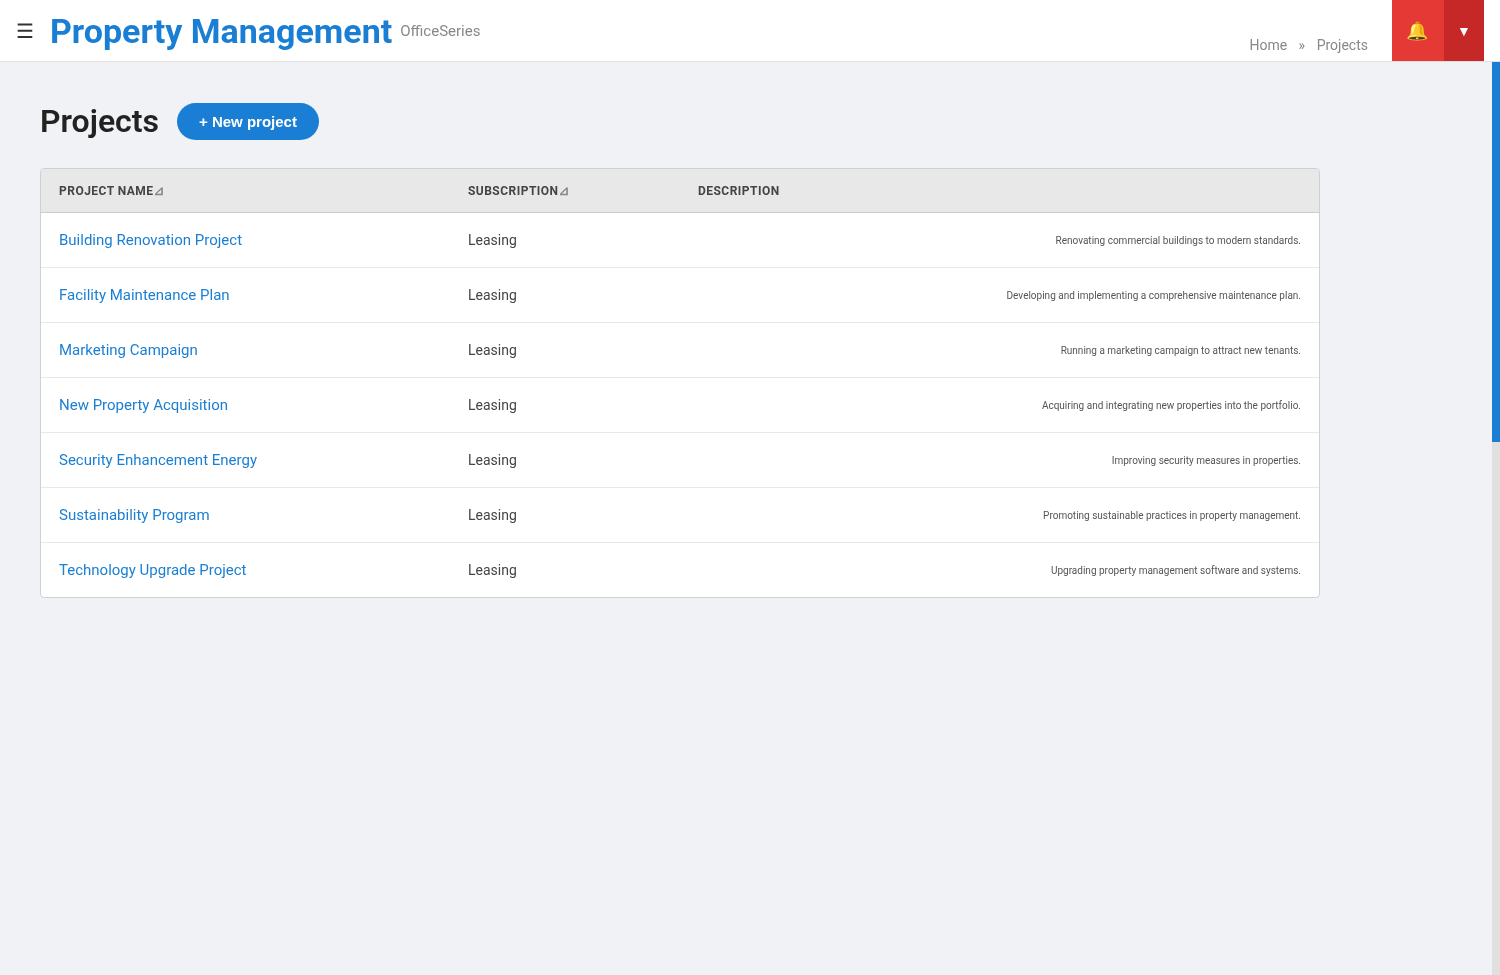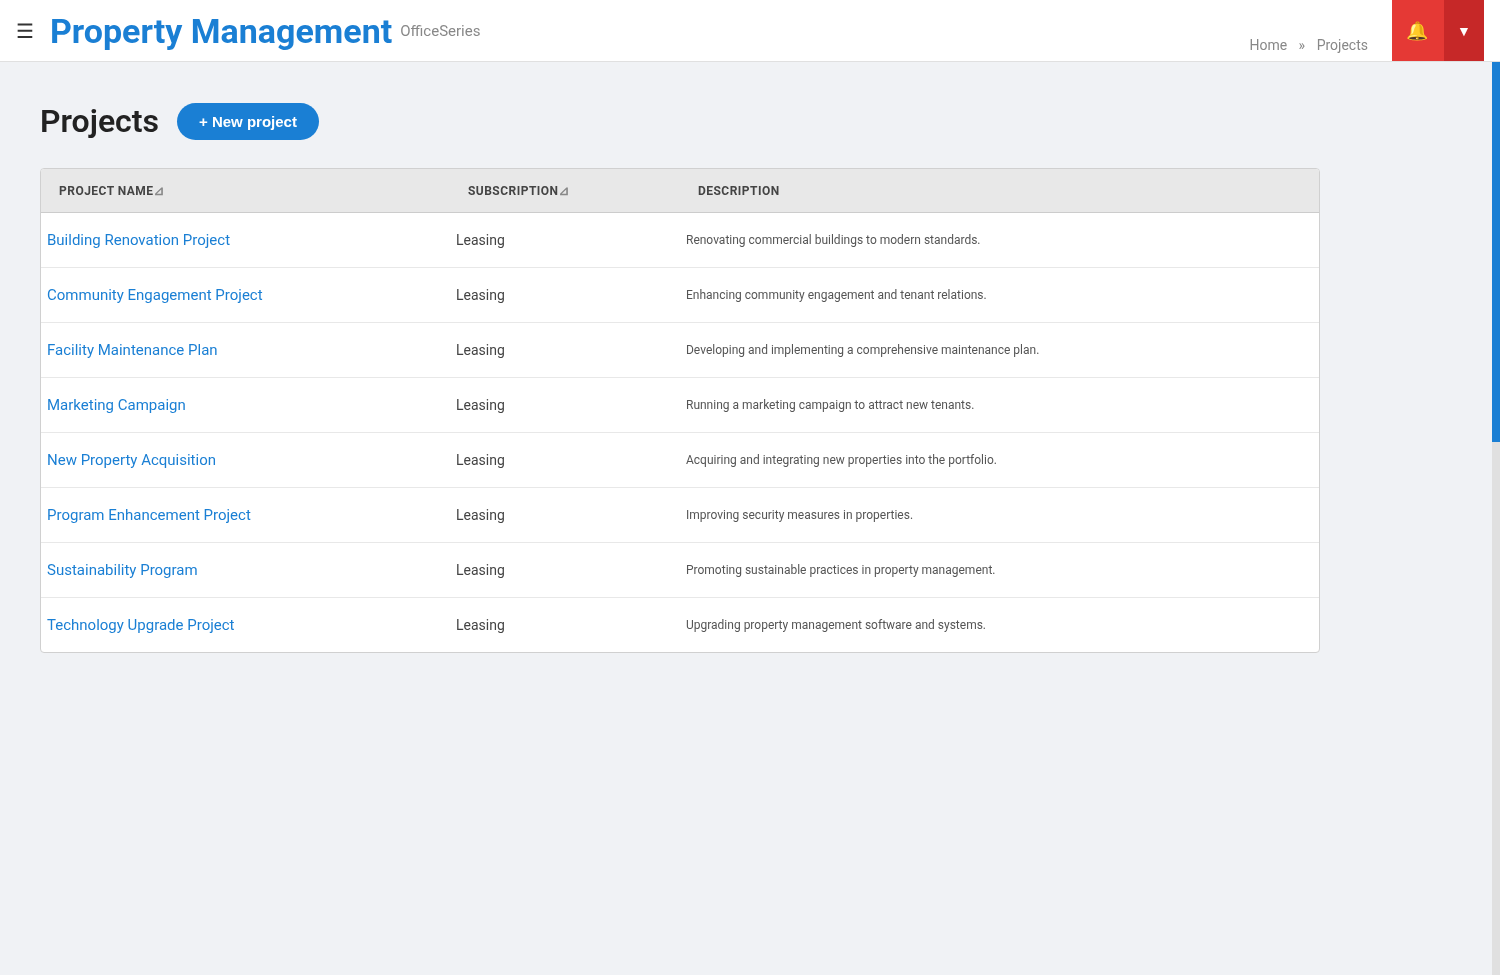--- a/index.html
+++ b/index.html
@@ -143,36 +143,37 @@
       font-size: 13px;
       cursor: pointer;
     }
     tbody tr {
       border-bottom: 1px solid #e8e8e8;
     }
     tbody tr:last-child {
       border-bottom: none;
     }
     tbody td {
-      padding: 18px 6px;
+      padding: 18px 18px;
       vertical-align: middle;
     }
     .project-link {
       color: #1a7fd4;
       cursor: pointer;
       font-size: 15px;
       text-decoration: none;
     }
     .subscription-cell {
       font-size: 14px;
       color: #444;
     }
     .description-cell {
-      font-size: 12px;
+      font-size: 10px;
       color: #555;
+      text-align: right;
     }
 
     
     .scrollbar-accent {
       position: fixed;
       right: 0;
       top: 62px;
       width: 8px;
       height: calc(100vh - 62px);
       background: #e0e0e0;
@@ -246,41 +247,36 @@
         </tr>
       </thead>
       <tbody id="table-body">
 
       <tr>
             <td class="col-name"><a class="project-link" href="#">Building Renovation Project</a></td>
             <td class="col-subscription subscription-cell">Leasing</td>
             <td class="col-description description-cell">Renovating commercial buildings to modern standards.</td>
           </tr>
           <tr>
-            <td class="col-name"><a class="project-link" href="#">Community Engagement Project</a></td>
-            <td class="col-subscription subscription-cell">Leasing</td>
-            <td class="col-description description-cell">Enhancing community engagement and tenant relations.</td>
-          </tr>
-          <tr>
             <td class="col-name"><a class="project-link" href="#">Facility Maintenance Plan</a></td>
             <td class="col-subscription subscription-cell">Leasing</td>
             <td class="col-description description-cell">Developing and implementing a comprehensive maintenance plan.</td>
           </tr>
           <tr>
             <td class="col-name"><a class="project-link" href="#">Marketing Campaign</a></td>
             <td class="col-subscription subscription-cell">Leasing</td>
             <td class="col-description description-cell">Running a marketing campaign to attract new tenants.</td>
           </tr>
           <tr>
             <td class="col-name"><a class="project-link" href="#">New Property Acquisition</a></td>
             <td class="col-subscription subscription-cell">Leasing</td>
             <td class="col-description description-cell">Acquiring and integrating new properties into the portfolio.</td>
           </tr>
           <tr>
-            <td class="col-name"><a class="project-link" href="#">Program Enhancement Project</a></td>
+            <td class="col-name"><a class="project-link" href="#">Security Enhancement Energy</a></td>
             <td class="col-subscription subscription-cell">Leasing</td>
             <td class="col-description description-cell">Improving security measures in properties.</td>
           </tr>
           <tr>
             <td class="col-name"><a class="project-link" href="#">Sustainability Program</a></td>
             <td class="col-subscription subscription-cell">Leasing</td>
             <td class="col-description description-cell">Promoting sustainable practices in property management.</td>
           </tr>
           <tr>
             <td class="col-name"><a class="project-link" href="#">Technology Upgrade Project</a></td>

